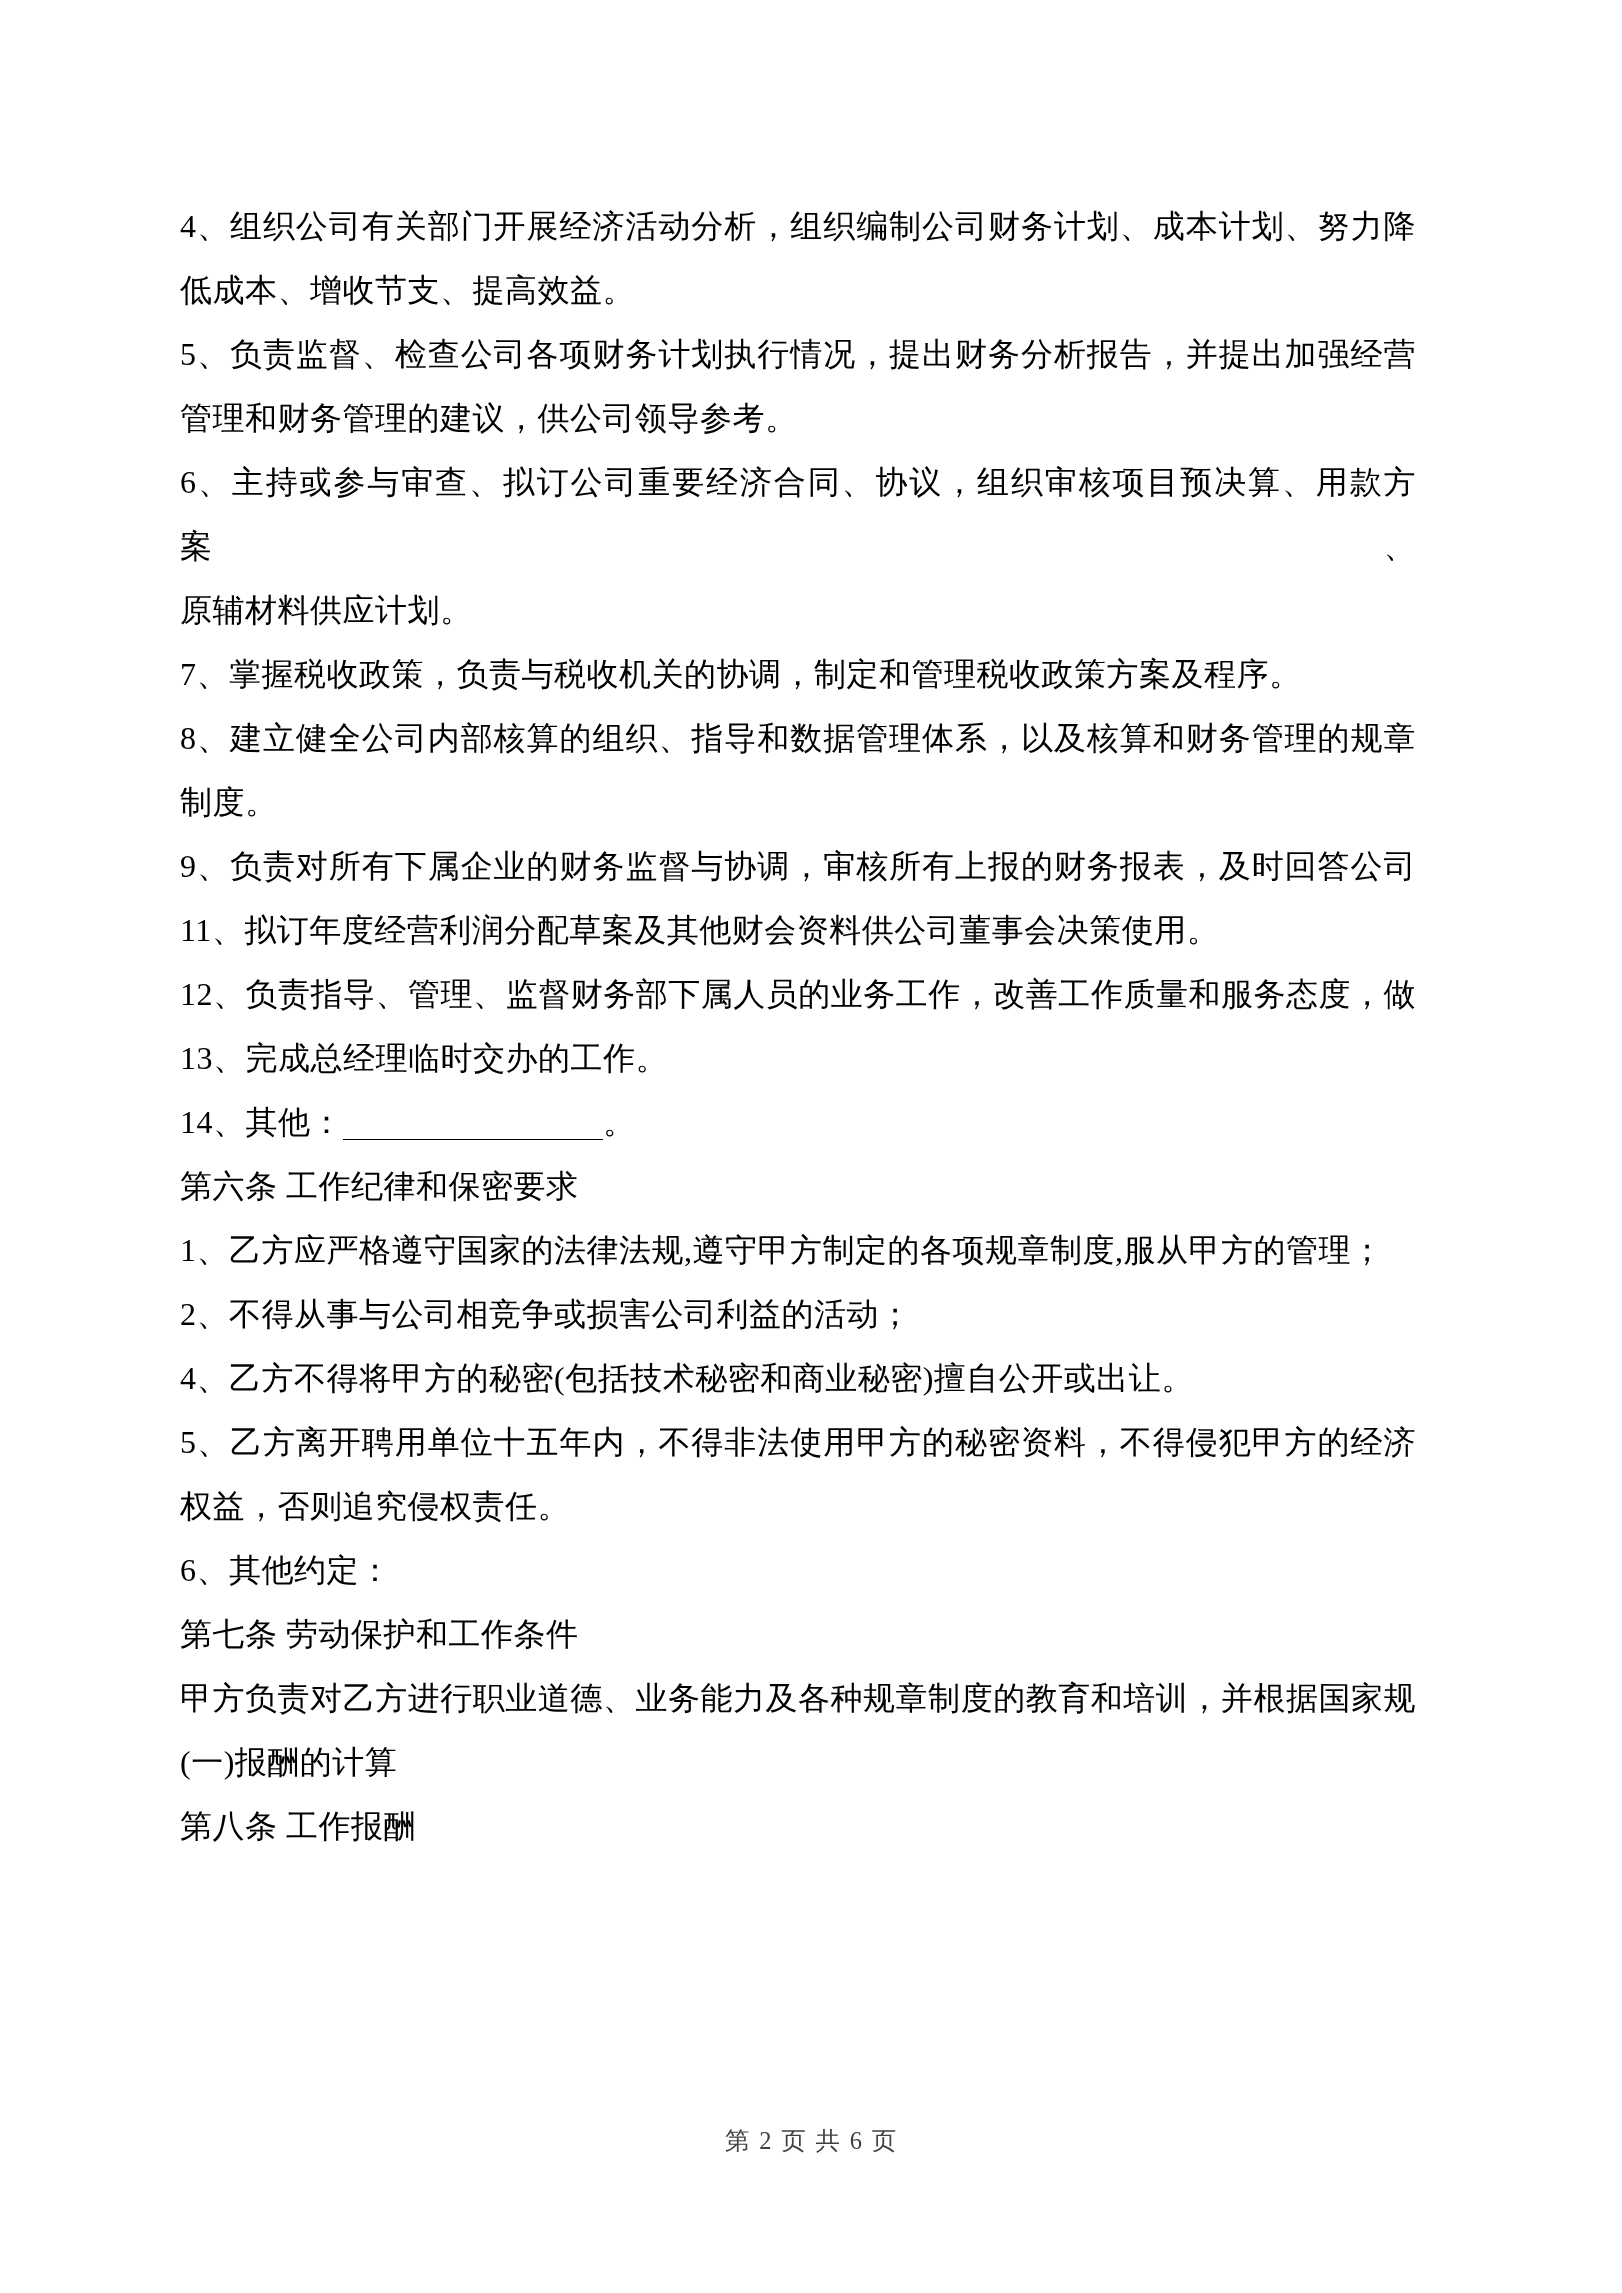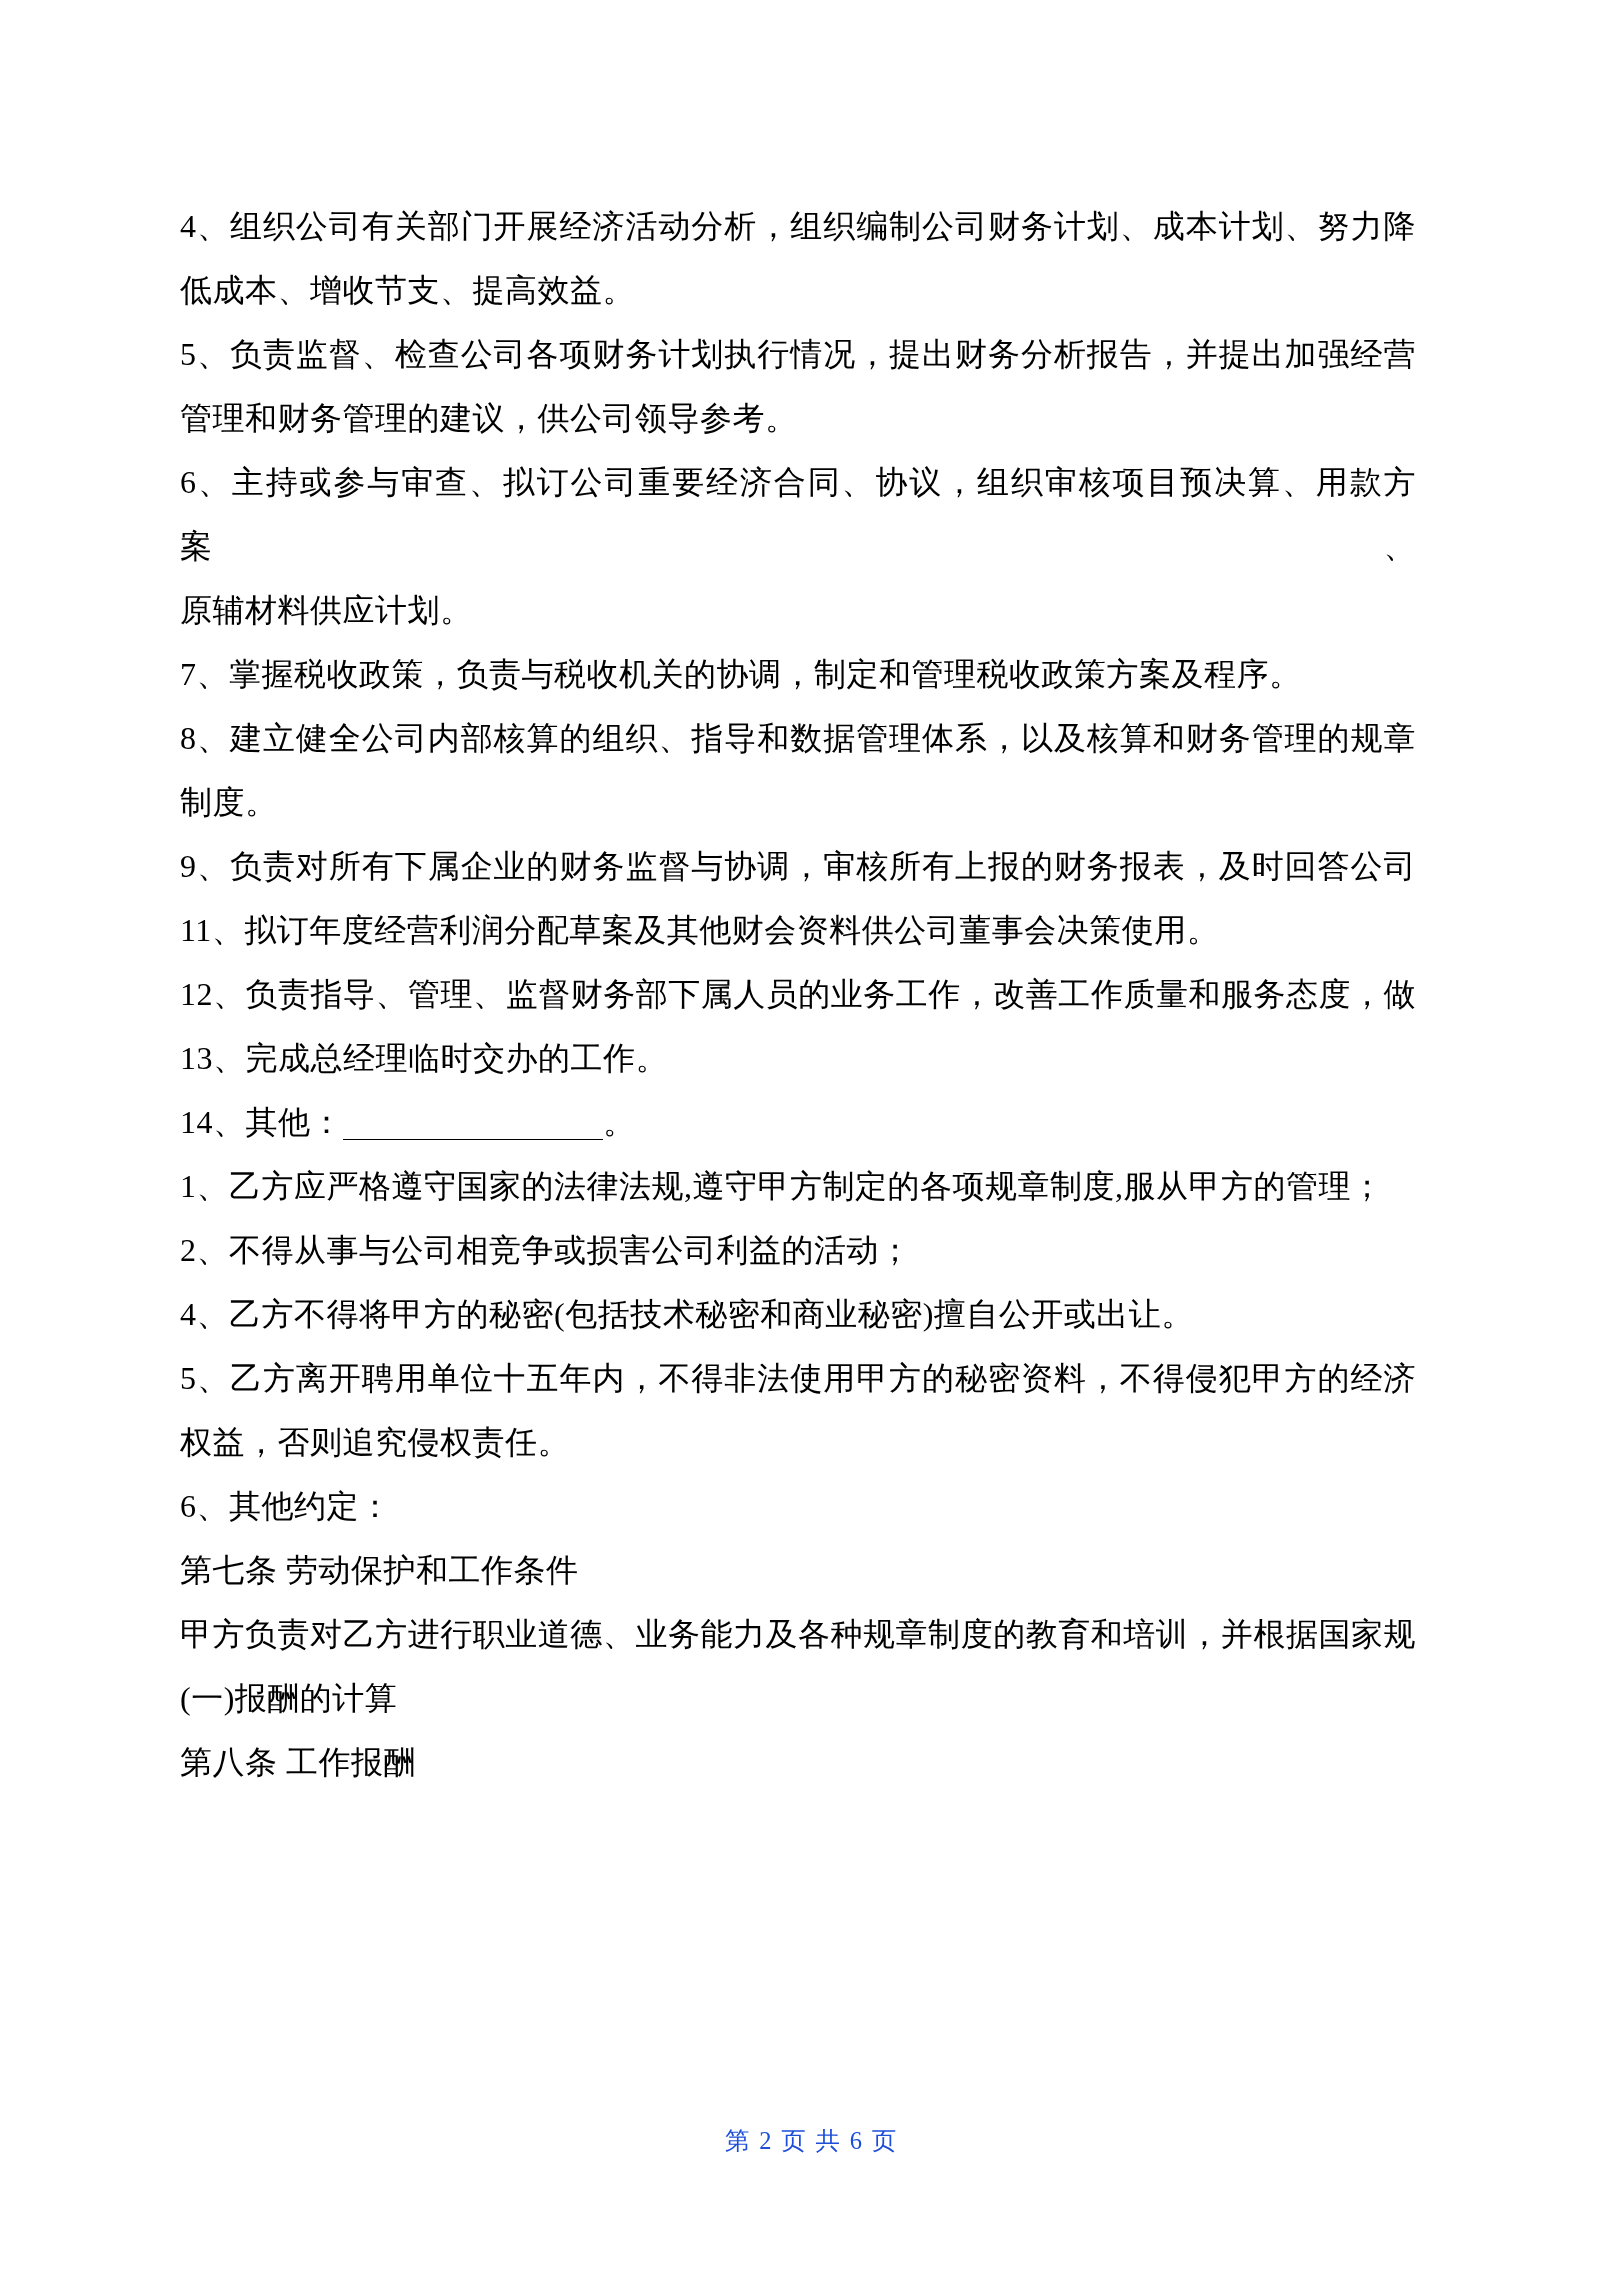--- a/index.html
+++ b/index.html
@@ -45,41 +45,42 @@
   }
   .page-footer {
     position: absolute;
     left: 0;
     top: 2123px;
     width: 100%;
     text-align: center;
     font-size: 24.5px;
     line-height: 36px;
     letter-spacing: 1.8px;
-    color: #1d4ed8;
+    color: #404040;
   }
 </style>
 </head>
 <body>
 
 <main class="contract-body">
     <p class="line fill">4、组织公司有关部门开展经济活动分析，组织编制公司财务计划、成本计划、努力降</p>
     <p class="line">低成本、增收节支、提高效益。</p>
     <p class="line fill">5、负责监督、检查公司各项财务计划执行情况，提出财务分析报告，并提出加强经营</p>
     <p class="line">管理和财务管理的建议，供公司领导参考。</p>
     <p class="line fill">6、主持或参与审查、拟订公司重要经济合同、协议，组织审核项目预决算、用款方案、</p>
     <p class="line">原辅材料供应计划。</p>
     <p class="line">7、掌握税收政策，负责与税收机关的协调，制定和管理税收政策方案及程序。</p>
     <p class="line fill">8、建立健全公司内部核算的组织、指导和数据管理体系，以及核算和财务管理的规章</p>
     <p class="line">制度。</p>
     <p class="line fill">9、负责对所有下属企业的财务监督与协调，审核所有上报的财务报表，及时回答公司</p>
     <p class="line">11、拟订年度经营利润分配草案及其他财会资料供公司董事会决策使用。</p>
     <p class="line fill">12、负责指导、管理、监督财务部下属人员的业务工作，改善工作质量和服务态度，做</p>
     <p class="line">13、完成总经理临时交办的工作。</p>
     <p class="line"><span>14、其他：</span><span class="blank-underline" style="width: 260px;"></span><span>。</span></p>
+    <p class="line heading">第六条 工作纪律和保密要求</p>
     <p class="line">1、乙方应严格遵守国家的法律法规,遵守甲方制定的各项规章制度,服从甲方的管理；</p>
     <p class="line">2、不得从事与公司相竞争或损害公司利益的活动；</p>
     <p class="line">4、乙方不得将甲方的秘密(包括技术秘密和商业秘密)擅自公开或出让。</p>
     <p class="line fill">5、乙方离开聘用单位十五年内，不得非法使用甲方的秘密资料，不得侵犯甲方的经济</p>
     <p class="line">权益，否则追究侵权责任。</p>
     <p class="line">6、其他约定：</p>
     <p class="line heading">第七条 劳动保护和工作条件</p>
     <p class="line fill">甲方负责对乙方进行职业道德、业务能力及各种规章制度的教育和培训，并根据国家规</p>
     <p class="line">(一)报酬的计算</p>
     <p class="line heading">第八条 工作报酬</p>

